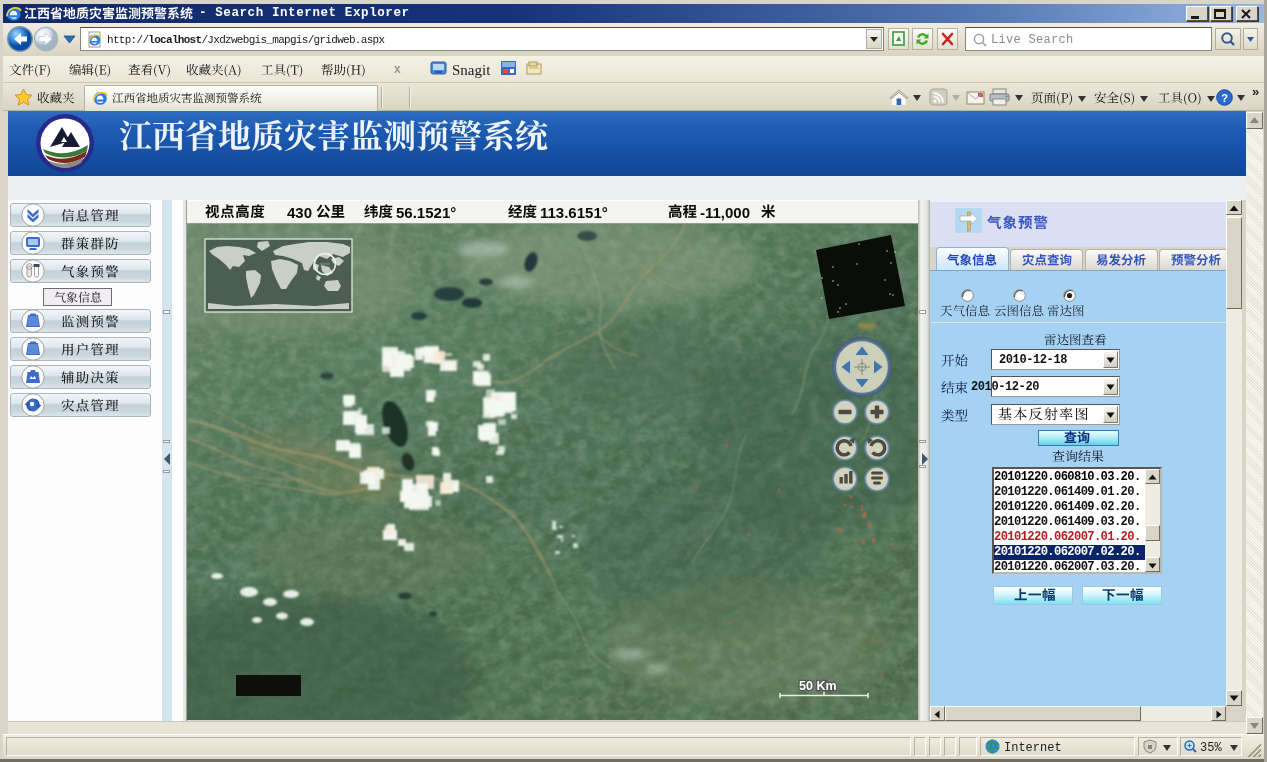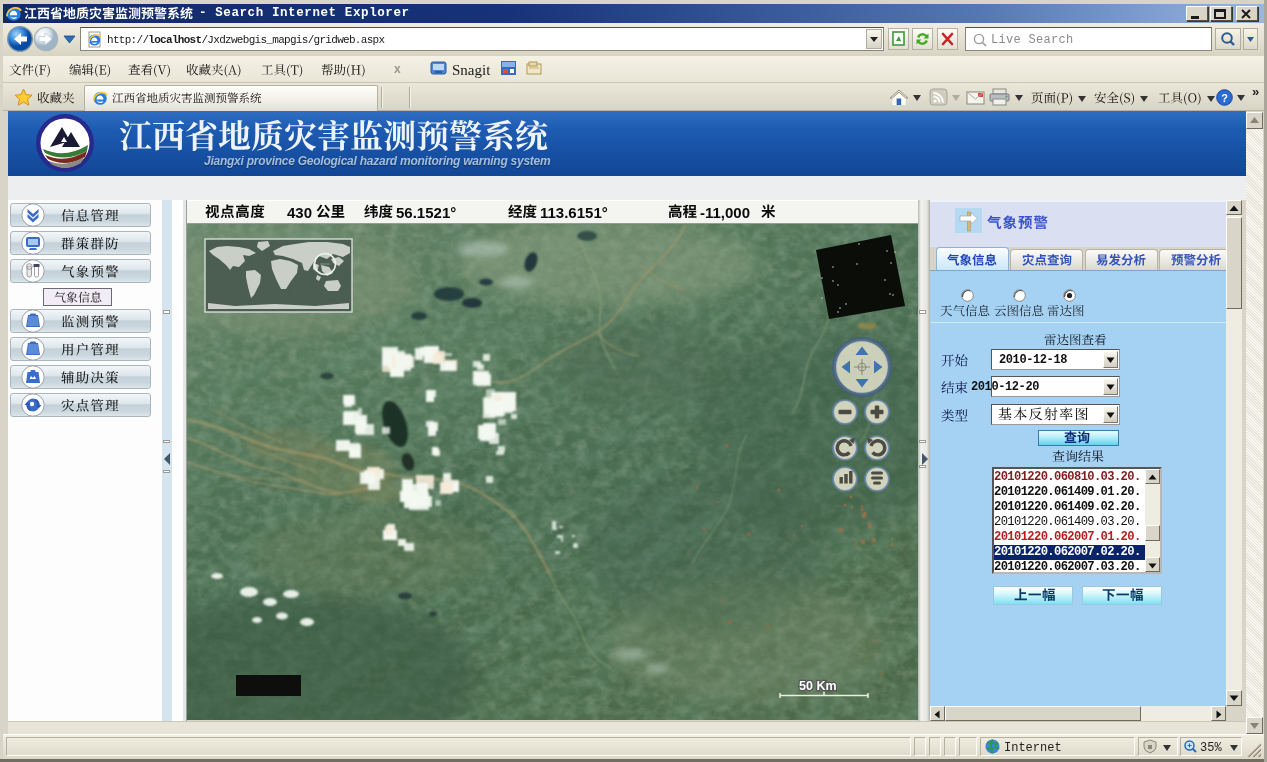--- a/index.html
+++ b/index.html
@@ -600,24 +600,24 @@
         <path d="M2.5 5.5 h8 l-4 5.5 z" fill="#111"></path>
       </svg></div>
     <div class="a" style="left:991px;top:404px;width:129px;height:21px;background:#fff;border:1.5px solid #555;border-bottom-color:#999;border-right-color:#999"></div>
     <div class="a" style="left:1103px;top:406px;width:15px;height:17px;background:linear-gradient(180deg,#f8f6ee,#d2cec0);border:1px solid;border-color:#fff #777 #777 #fff"><svg width="13" height="15">
         <path d="M2.5 5.5 h8 l-4 5.5 z" fill="#111"></path>
       </svg></div>
     <div class="a mono" style="left:999px;top:353px;font-size:12px;font-weight:bold;color:#111;letter-spacing:-.4px">2010-12-18</div>
     <div class="a mono" style="left:971px;top:380px;font-size:12px;font-weight:bold;color:#111;letter-spacing:-.4px">2010-12-20</div>
     <div class="a" style="left:1038px;top:430px;width:81px;height:16px;background:linear-gradient(180deg,#eafdff 0%,#b4eef8 45%,#62d2ec 100%);border:1px solid #3a7aa8"></div>
     <div class="a" style="left:992px;top:467px;width:170px;height:107px;background:#fff;border:2px solid;border-color:#555 #b8b8b8 #b8b8b8 #555"></div>
-    <div class="a" style="left:994px;top:469.5px;width:151px;height:15px;font-size:12.2px;font-family:'Liberation Mono',monospace;letter-spacing:-.65px;font-weight:bold;color:#7f1d1d">20101220.060810.03.20.</div>
+    <div class="a" style="left:994px;top:469.5px;width:151px;height:15px;font-size:12.2px;font-family:'Liberation Mono',monospace;letter-spacing:-.65px;font-weight:bold;color:#000000">20101220.060810.03.20.</div>
     <div class="a" style="left:994px;top:484.5px;width:151px;height:15px;font-size:12.2px;font-family:'Liberation Mono',monospace;letter-spacing:-.65px;font-weight:bold;color:#111">20101220.061409.01.20.</div>
     <div class="a" style="left:994px;top:499.5px;width:151px;height:15px;font-size:12.2px;font-family:'Liberation Mono',monospace;letter-spacing:-.65px;font-weight:bold;color:#111">20101220.061409.02.20.</div>
-    <div class="a" style="left:994px;top:514.5px;width:173px;height:15px;font-size:12.2px;font-family:'Liberation Mono',monospace;letter-spacing:-.65px;font-weight:normal;color:#111">20101220.061409.03.20.</div>
+    <div class="a" style="left:994px;top:514.5px;width:173px;height:15px;font-size:12.2px;font-family:'Liberation Mono',monospace;letter-spacing:-.65px;font-weight:bold;color:#111">20101220.061409.03.20.</div>
     <div class="a" style="left:994px;top:529.5px;width:151px;height:15px;font-size:12.2px;font-family:Liberation Mono, monospace;letter-spacing:-.65px;font-weight:bold;color:#b91c1c">20101220.062007.01.20.</div>
     <div class="a" style="left:994px;top:544.5px;width:151px;height:15px;font-size:12.2px;font-family:'Liberation Mono',monospace;letter-spacing:-.65px;font-weight:bold;background:#0a246a;color:#fff">20101220.062007.02.20.</div>
     <div class="a" style="left:994px;top:559.5px;width:151px;height:15px;font-size:12.2px;font-family:'Liberation Mono',monospace;letter-spacing:-.65px;font-weight:bold;color:#111">20101220.062007.03.20.</div>
     <div class="a" style="left:1145px;top:469px;width:15px;height:103px;background:#efede2"></div>
     <div class="a" style="left:1145px;top:469px;width:15px;height:15px;background:#d9d5c9;border:1px solid;border-color:#fdfdfb #6e6a5e #6e6a5e #fdfdfb"><svg width="13" height="13">
         <path d="M6.5 3.5 l4 5 h-8z" fill="#111"></path>
       </svg></div>
     <div class="a" style="left:1145px;top:557px;width:15px;height:15px;background:#d9d5c9;border:1px solid;border-color:#fdfdfb #6e6a5e #6e6a5e #fdfdfb"><svg width="13" height="13">
         <path d="M6.5 9.5 l4-5 h-8z" fill="#111"></path>
       </svg></div>
@@ -688,21 +688,20 @@
     <div class="a mono" style="left:107px;top:34px;font-size:11px;color:#1a1a1a;letter-spacing:-.7px">http://<b>localhost</b>/Jxdzwebgis_mapgis/gridweb.aspx</div>
     <svg class="a" style="left:1077px;top:95px" width="10" height="8">
       <path d="M1 1 h8 l-4 6 z" fill="#333"></path>
     </svg>
     <svg class="a" style="left:1139px;top:95px" width="10" height="8">
       <path d="M1 1 h8 l-4 6 z" fill="#333"></path>
     </svg>
     <svg class="a" style="left:1206px;top:95px" width="10" height="8">
       <path d="M1 1 h8 l-4 6 z" fill="#333"></path>
     </svg>
-    <div class="a" style="left:204px;top:154px;font-size:12px;font-style:italic;font-weight:bold;color:#a4bdd8;letter-spacing:-.25px;text-shadow:0 1px 1px rgba(0,0,0,.35)">Jiangxi province Geological hazard monitoring warning system</div>
     <div class="a" style="left:287px;top:204px;font-size:15px;font-weight:bold;color:#0a0a0a">430</div>
     <div class="a" style="left:396px;top:204px;font-size:15px;font-weight:bold;color:#0a0a0a">56.1521°</div>
     <div class="a" style="left:540px;top:204px;font-size:15px;font-weight:bold;color:#0a0a0a">113.6151°</div>
     <div class="a" style="left:700px;top:204px;font-size:15px;font-weight:bold;color:#0a0a0a">-11,000</div>
     <svg style="position:absolute;left:24px;top:2.9px;overflow:visible" width="169" height="19">
       <g fill="#fff" transform="translate(0,15.1) scale(0.013000)">
         <use href="#sb6c5f" x="0"></use>
         <use href="#sb897f" x="1000"></use>
         <use href="#sb7701" x="2000"></use>
         <use href="#sb5730" x="3000"></use>

